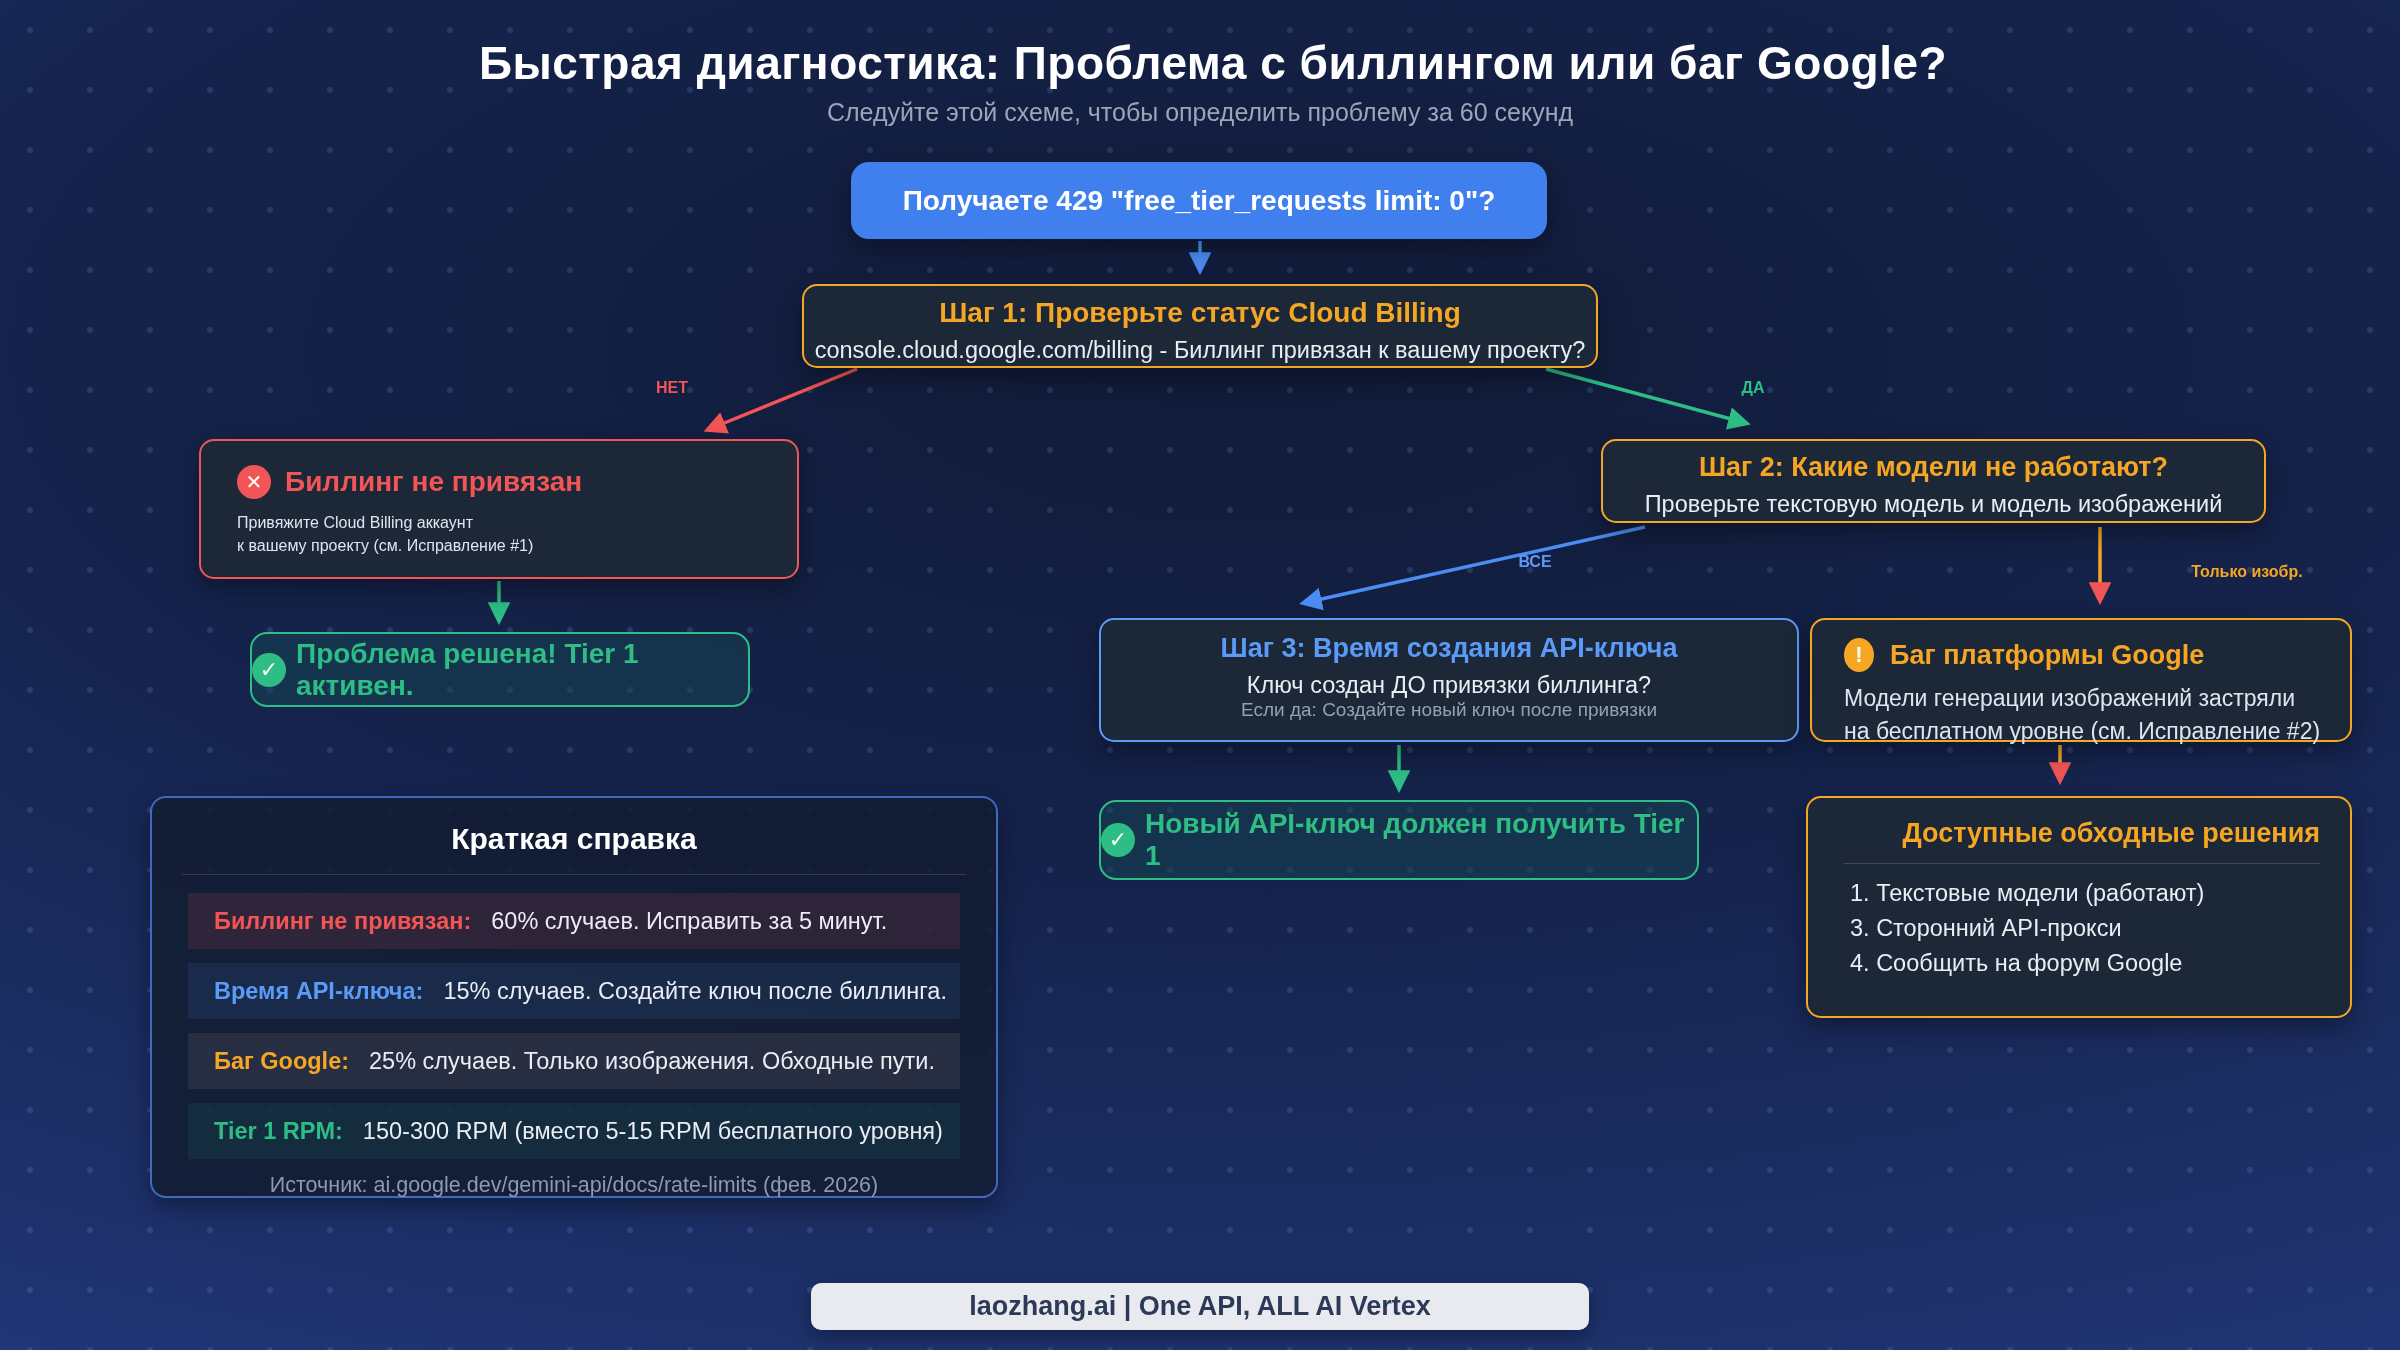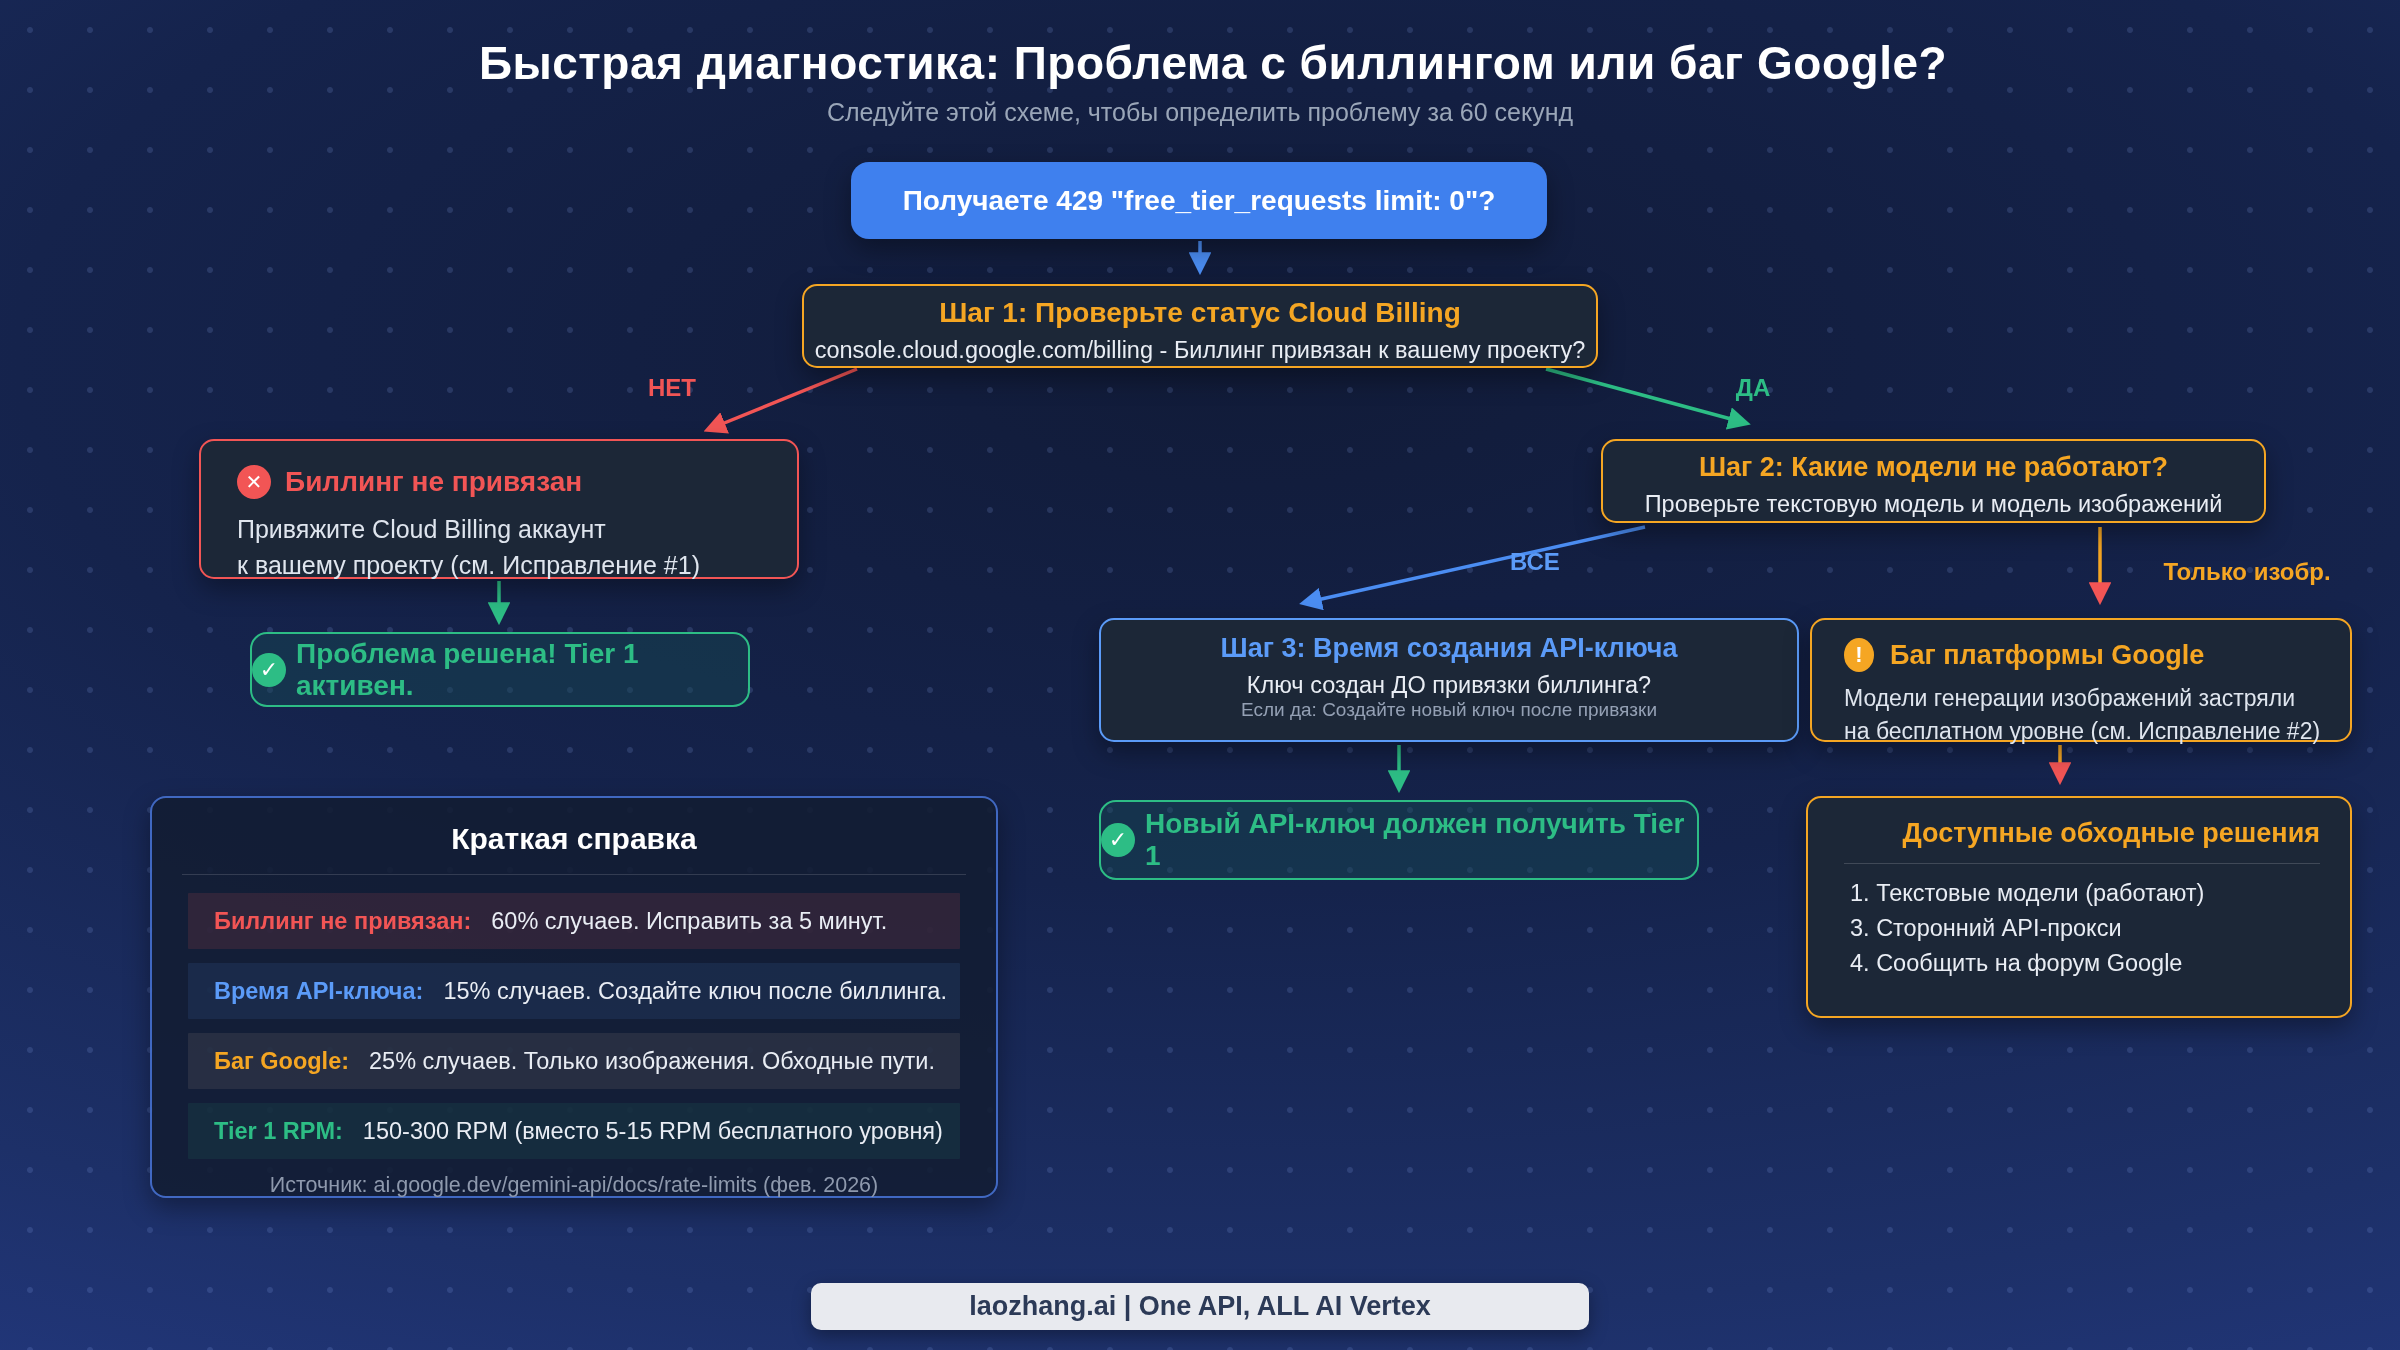--- a/index.html
+++ b/index.html
@@ -51,40 +51,40 @@
   .circle-icon {
     width:34px; height:34px; border-radius:50%;
     display:flex; align-items:center; justify-content:center;
     color:#fff; font-weight:bold; font-size:20px; flex:0 0 auto;
   }
   .circle-red { background:#f25555; }
   .circle-green { background:#2dbd85; font-size:22px; }
   .circle-orange { background:#f5a623; width:30px; height:34px; border-radius:50%; font-size:22px; }
   .error-title { font-size:28px; font-weight:bold; color:#f25555; }
   .bug-title { font-size:27px; font-weight:bold; color:#f5a623; }
-  .error-body { font-size:25px; color:#dfe5ee; line-height:1.45; margin-top:12px; }
+  .error-body { font-size:16px; color:#dfe5ee; line-height:1.45; margin-top:12px; }
   .bug-body { font-size:23px; color:#dfe5ee; line-height:1.45; margin-top:10px; }
 
   .node-success {
     border:2.5px solid #2dbd85; border-radius:17px;
     background:rgba(23,74,82,0.45);
     display:flex; align-items:center; justify-content:center; gap:10px;
     font-size:28px; font-weight:bold; color:#2dbd85;
   }
   .node-solved { left:250px; top:632px; width:500px; height:75px; }
   .node-newkey { left:1099px; top:800px; width:600px; height:80px; }
 
   .node-workarounds { left:1806px; top:796px; width:546px; height:222px; border:2.5px solid #f5a623; padding:20px 30px 0 42px; }
   .wa-title { text-align:right; font-size:27px; font-weight:bold; color:#f5a623; }
   .wa-divider { height:1px; background:rgba(255,255,255,0.16); margin:14px 0 12px -6px; }
   .wa-item { font-size:23.5px; color:#e9edf4; line-height:35px; }
 
   .edge-label {
     position:absolute; transform:translate(-50%,-50%);
-    font-size:24px; font-weight:bold; white-space:nowrap;
+    font-size:16px; font-weight:bold; white-space:nowrap;
   }
   .lbl-red { color:#f25555; }
   .lbl-green { color:#2dbd85; }
   .lbl-blue { color:#5b9bf8; }
   .lbl-orange { color:#f5a623; }
 
   .ref-panel {
     position:absolute; left:150px; top:796px; width:848px; height:402px;
     background:rgba(18,28,50,0.88); border:2px solid rgba(80,130,240,0.75);
     border-radius:16px; padding:24px 36px 0 36px;

